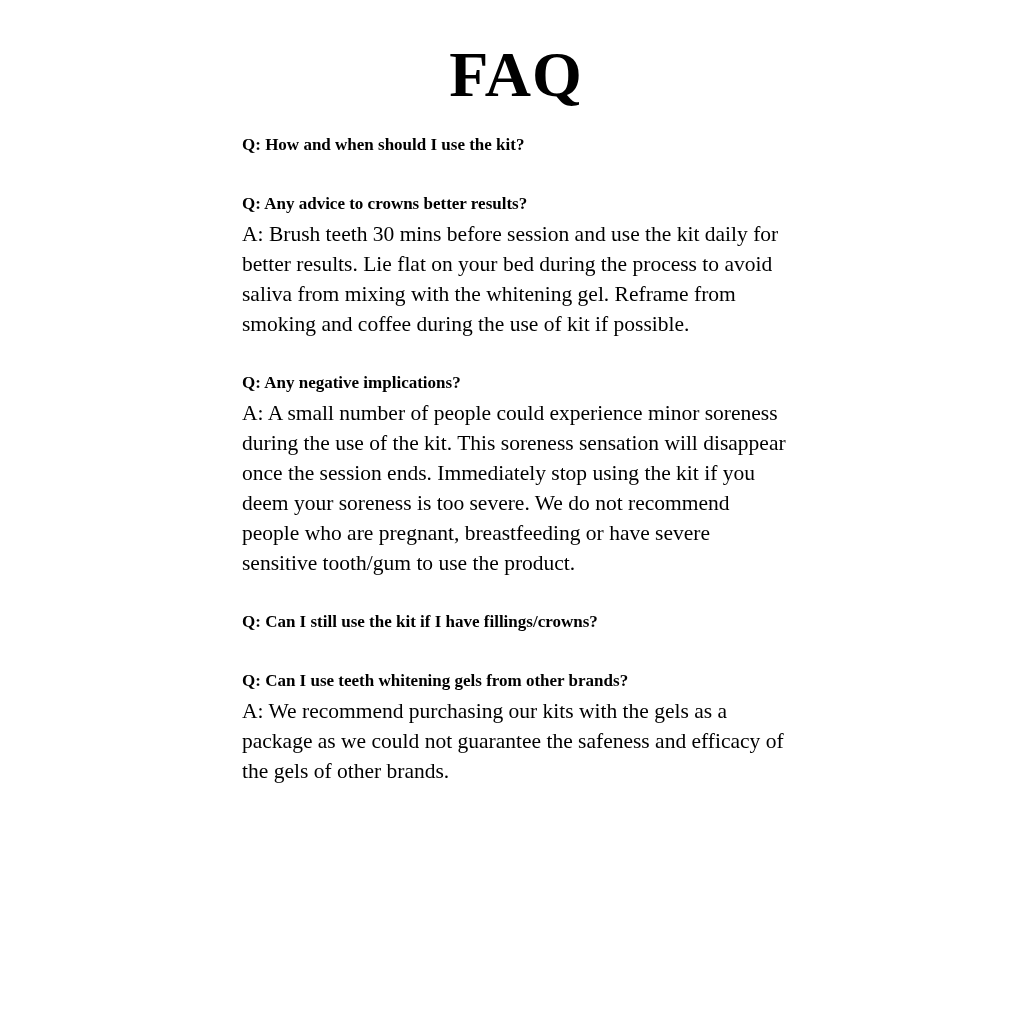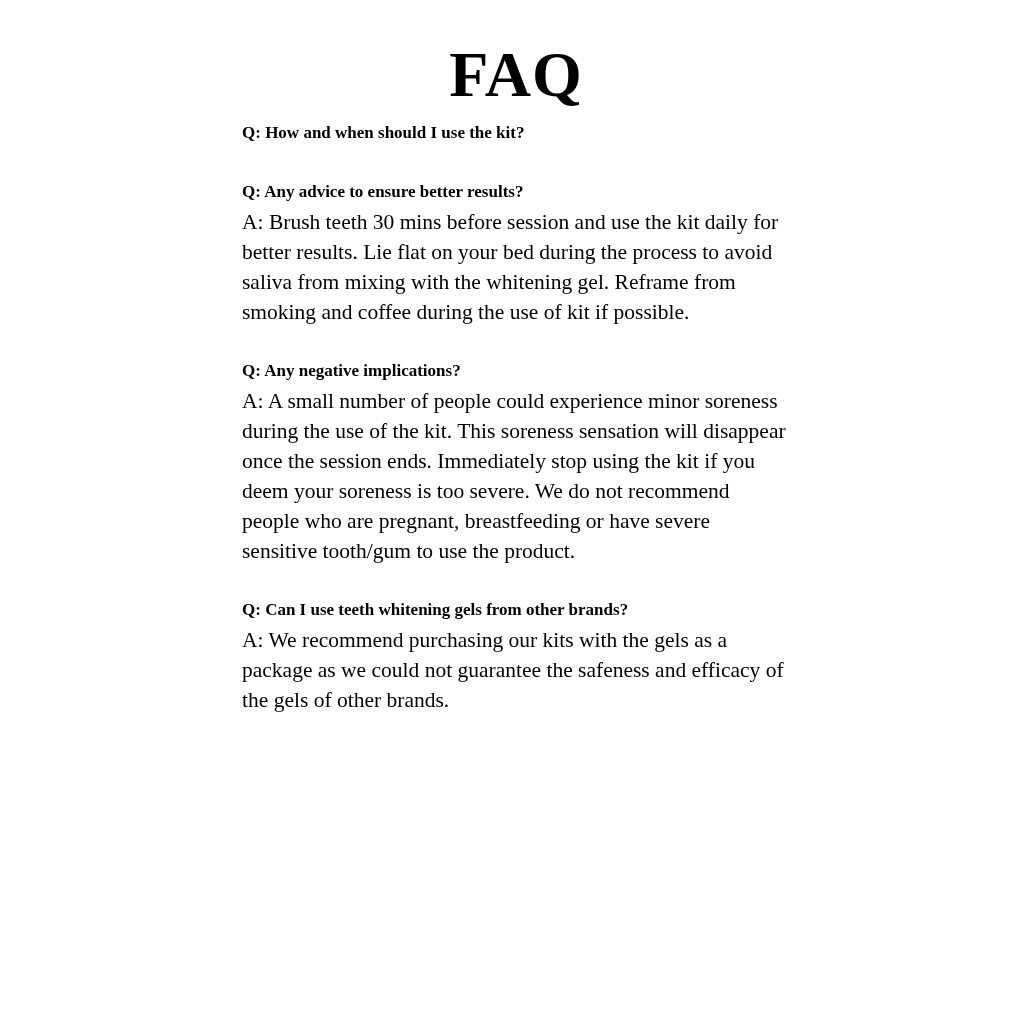--- a/index.html
+++ b/index.html
@@ -19,21 +19,21 @@
   .content {
     margin-left: 242px;
     width: 548px;
   }
   .page-title {
     font-size: 64px;
     font-weight: bold;
     line-height: 70px;
     text-align: center;
     letter-spacing: 1px;
-    margin-bottom: 8px;
+    margin-bottom: 20px;
   }
   .faq-item {
     margin-bottom: 29px;
   }
   .faq-item:last-child {
     margin-bottom: 12px;
   }
   .question {
     font-size: 17px;
     font-weight: bold;
@@ -50,30 +50,31 @@
 
 <div class="page">
   <div class="content">
     <h1 class="page-title">FAQ</h1>
     <section id="faq-list">
   <div class="faq-item">
     <p class="question">Q: How and when should I use the kit?</p>
   </div>
 
   <div class="faq-item">
-    <p class="question">Q: Any advice to ensure better results?</p>
+    <p class="question">Q: Any advice to crowns better results?</p>
     <p class="answer">A: Brush teeth 30 mins before session and use the kit daily for better results. Lie flat on your bed during the process to avoid saliva from mixing with the whitening gel. Reframe from smoking and coffee during the use of kit if possible.</p>
   </div>
 
   <div class="faq-item">
     <p class="question">Q: Any negative implications?</p>
     <p class="answer">A: A small number of people could experience minor soreness during the use of the kit. This soreness sensation will disappear once the session ends. Immediately stop using the kit if you deem your soreness is too severe. We do not recommend people who are pregnant, breastfeeding or have severe sensitive tooth/gum to use the product.</p>
   </div>
 
   <div class="faq-item">
+    <p class="question">Q: Can I still use the kit if I have fillings/crowns?</p>
   </div>
 
   <div class="faq-item">
     <p class="question">Q: Can I use teeth whitening gels from other brands?</p>
     <p class="answer">A: We recommend purchasing our kits with the gels as a package as we could not guarantee the safeness and efficacy of the gels of other brands.</p>
   </div>
 </section>
   </div>
 </div>
 

